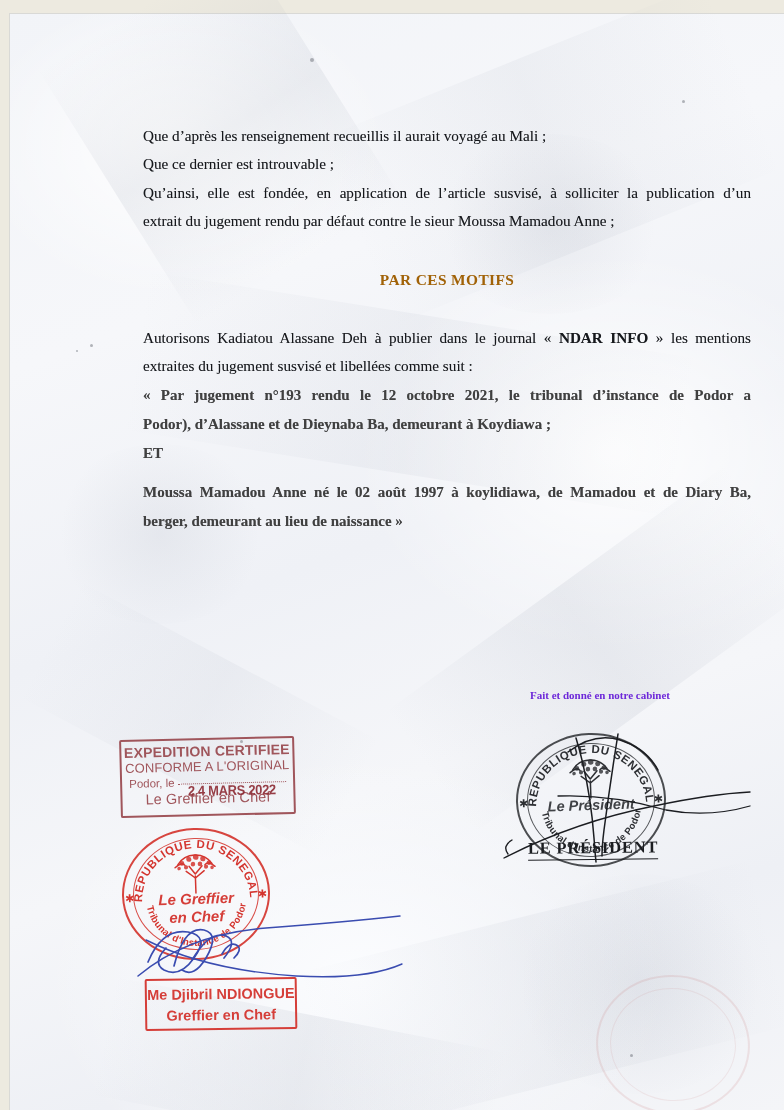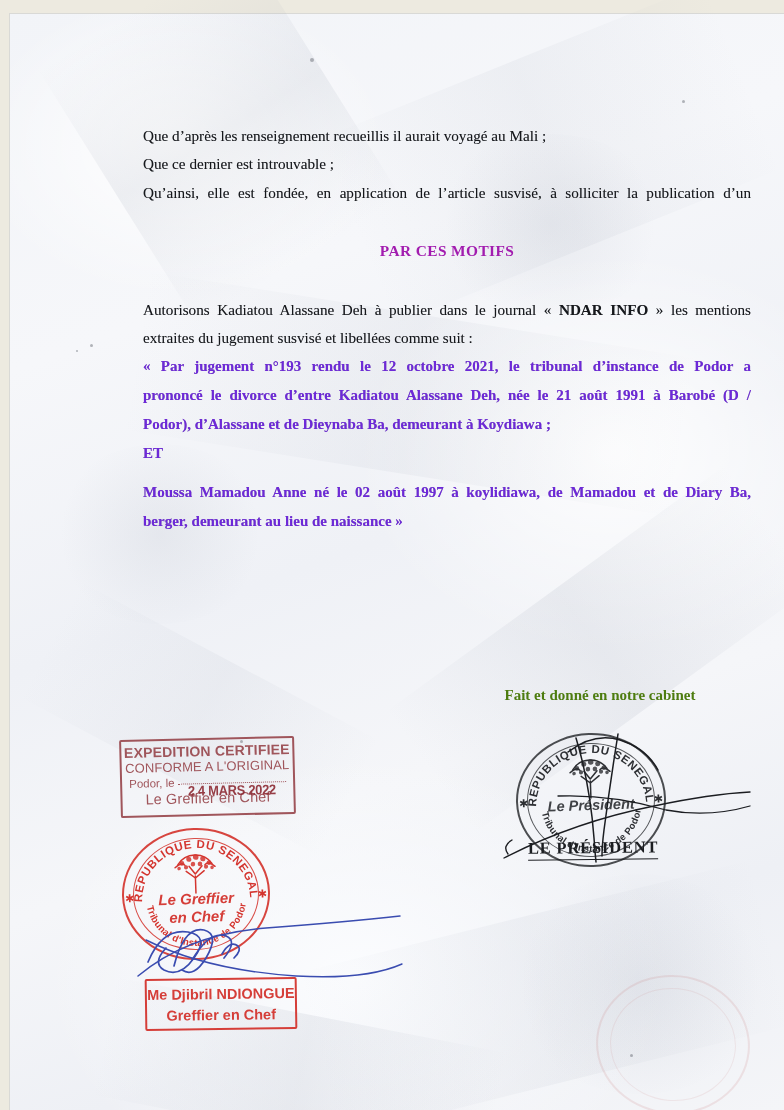--- a/index.html
+++ b/index.html
@@ -77,41 +77,41 @@
   .gap-lg { height: 30px; }
 
   .heading {
     position: absolute;
     left: 0;
     width: 608px;
     text-align: center;
     font-weight: bold;
     font-size: 15.4px;
     letter-spacing: 0.4px;
-    color: #a21caf;
+    color: #a16207;
   }
 
   .bold-block {
     font-weight: bold;
     font-size: 15px;
     line-height: 29px;
-    color: #6d28d9;
+    color: #404040;
   }
   .bold-block .just { text-align: justify; text-align-last: justify; }
 
   
   .closing {
     position: absolute;
     left: 470px;
     top: 682px;
     width: 260px;
     font-weight: bold;
-    font-size: 15px;
+    font-size: 11px;
     line-height: 27px;
-    color: #4d7c0f;
+    color: #6d28d9;
     text-align: center;
   }
 
   
   .stamp { position: absolute; pointer-events: none; }
 
   
   .rect-stamp {
     left: 120px;
     top: 738px;
@@ -346,33 +346,33 @@
     <div class="speck" style="left:620px;top:1040px;width:3px;height:3px;"></div>
   </div>
 
   <div class="ghost"></div>
 
   <div class="body-text">
 
     <div class="ln">Que d’après les renseignement recueillis il aurait voyagé au Mali ;</div>
     <div class="ln">Que ce dernier est introuvable ;</div>
     <div class="ln just">Qu’ainsi, elle est fondée, en application de l’article susvisé, à solliciter la publication d’un</div>
+    <div class="ln">extrait du jugement rendu par défaut contre le sieur Moussa Mamadou Anne ;</div>
 
     <div class="gap-lg"></div>
     <div class="heading" style="position:relative;left:0;top:0;">PAR CES MOTIFS</div>
 
     <div class="gap-lg"></div>
     <div class="ln just">
       <span>Autorisons Kadiatou Alassane Deh à publier dans le journal « </span><b>NDAR INFO</b><span> » les mentions</span>
     </div>
     <div class="ln">extraites du jugement susvisé et libellées comme suit :</div>
 
     <div class="bold-block">
       <div class="ln just">« Par jugement n°193 rendu le 12 octobre 2021, le tribunal d’instance de Podor a</div>
-      <div class="ln just">prononcé le divorce d’entre Kadiatou Alassane Deh, née le 21 août 1991 à Barobé (D /</div>
       <div class="ln">Podor), d’Alassane et de Dieynaba Ba, demeurant à Koydiawa ;</div>
       <div class="ln">ET</div>
       <div class="gap-sm"></div>
       <div class="ln just">Moussa Mamadou Anne né le 02 août 1997 à koylidiawa, de Mamadou et de Diary Ba,</div>
       <div class="ln">berger, demeurant au lieu de naissance »</div>
 
       <div class="gap-md"></div>
     </div>
   </div>
 

